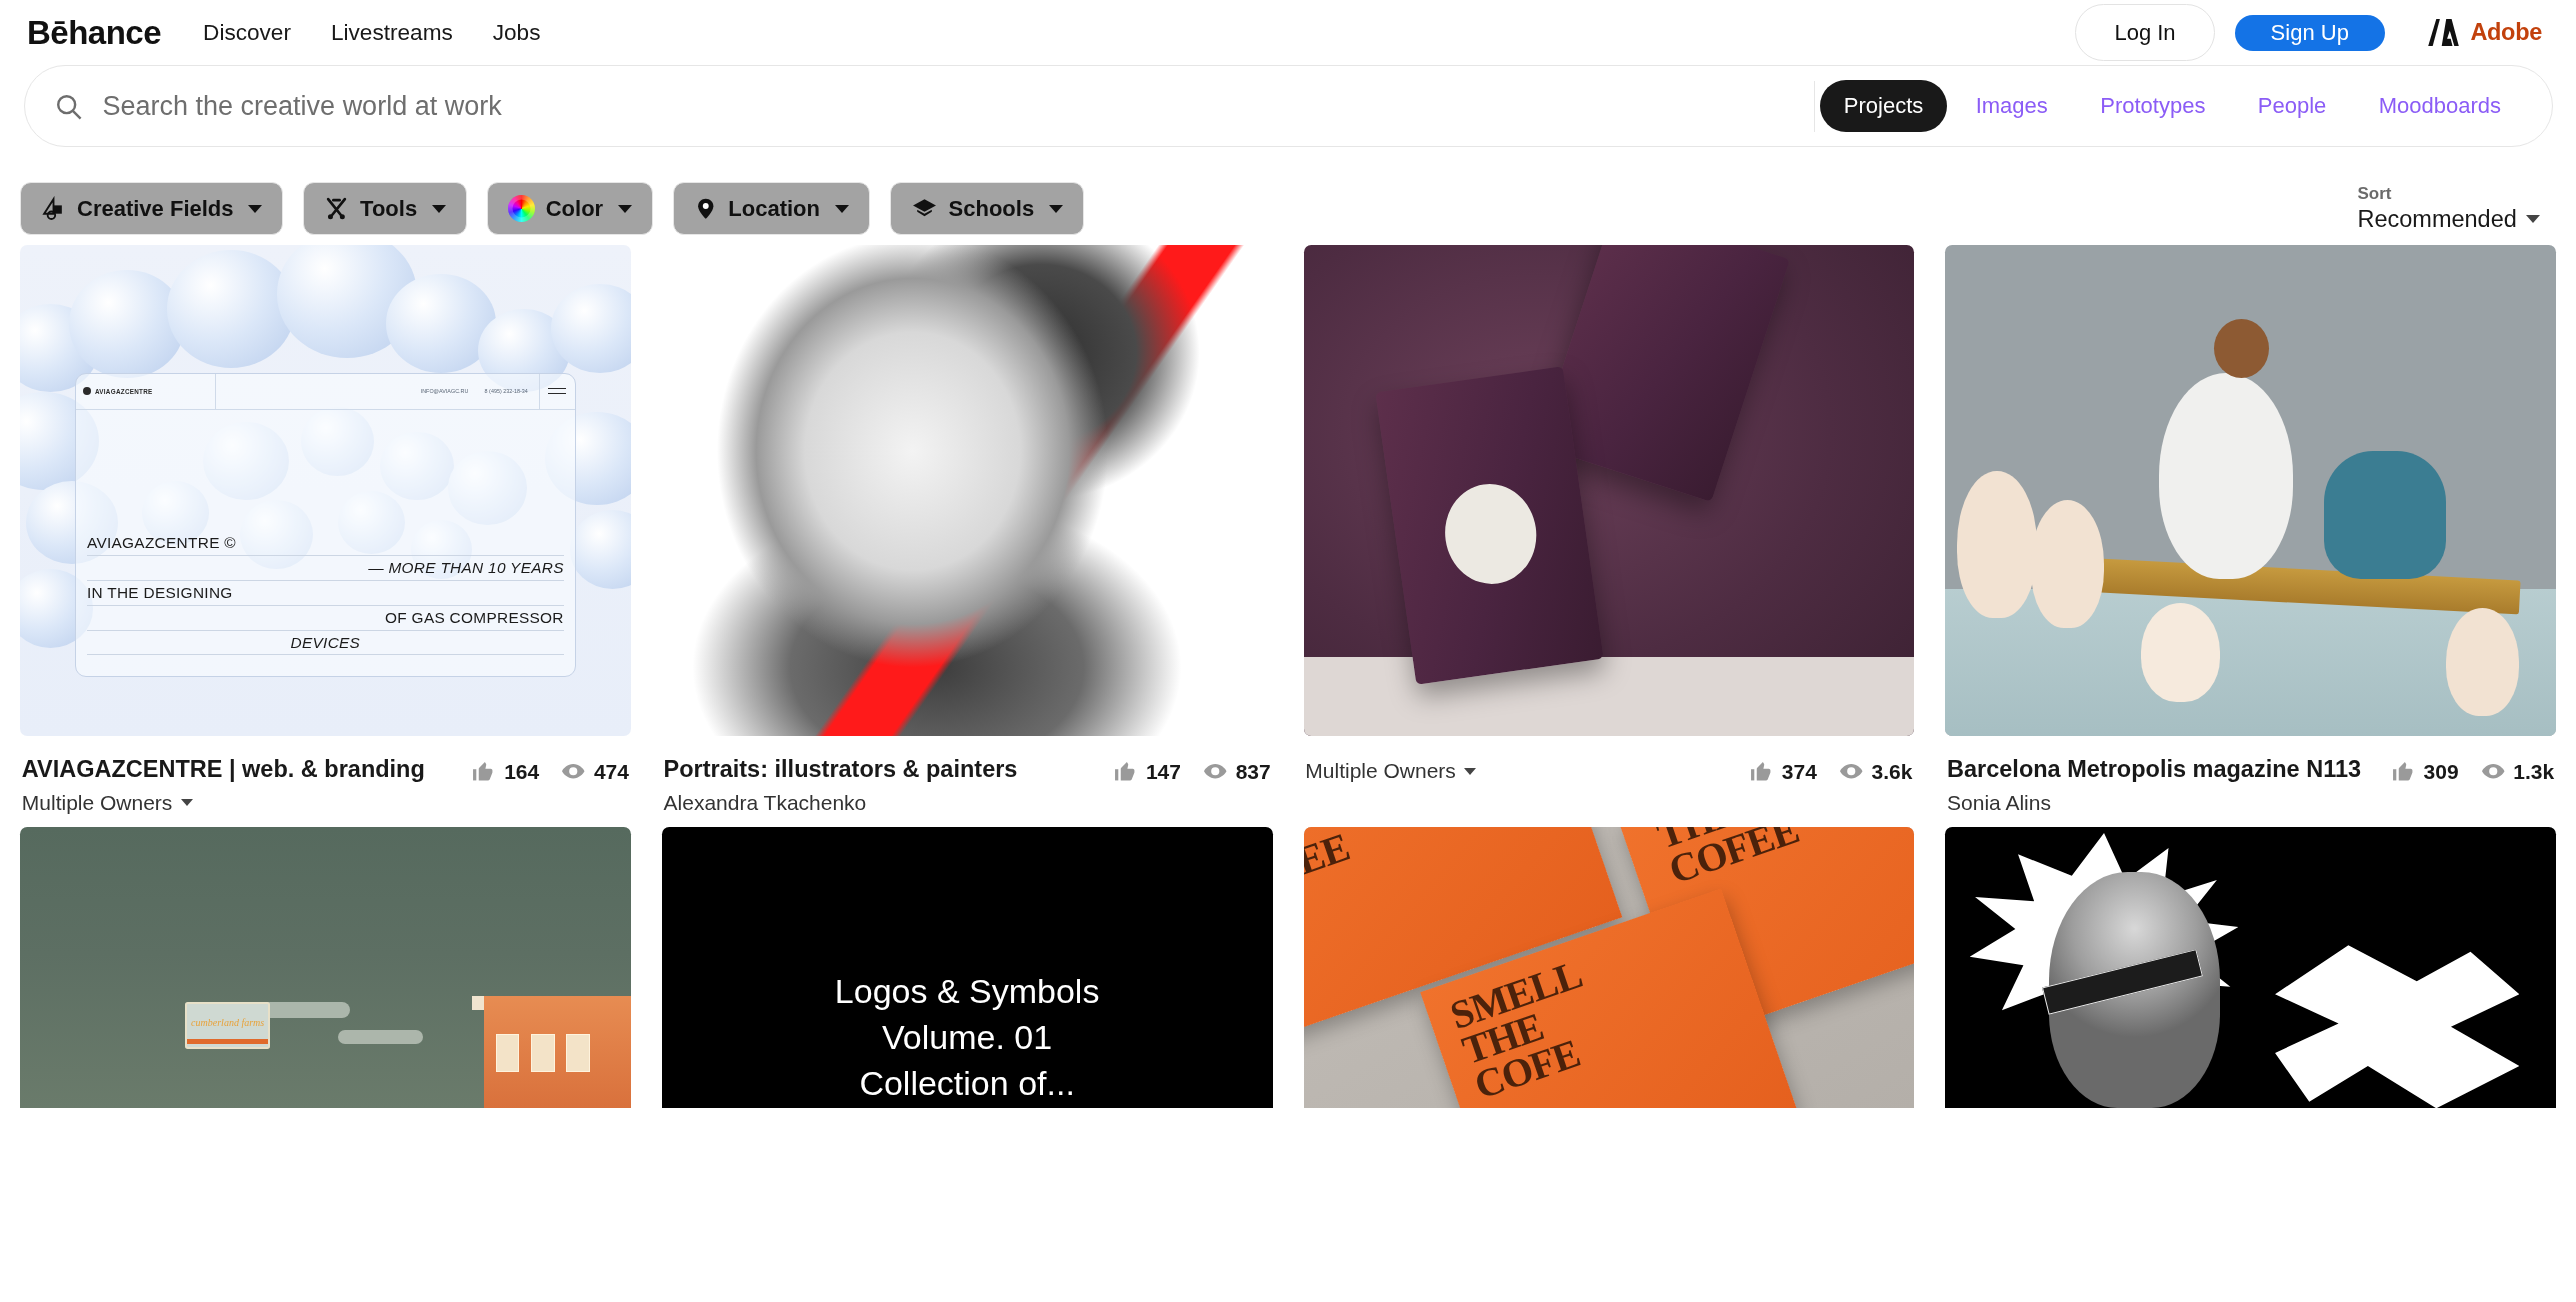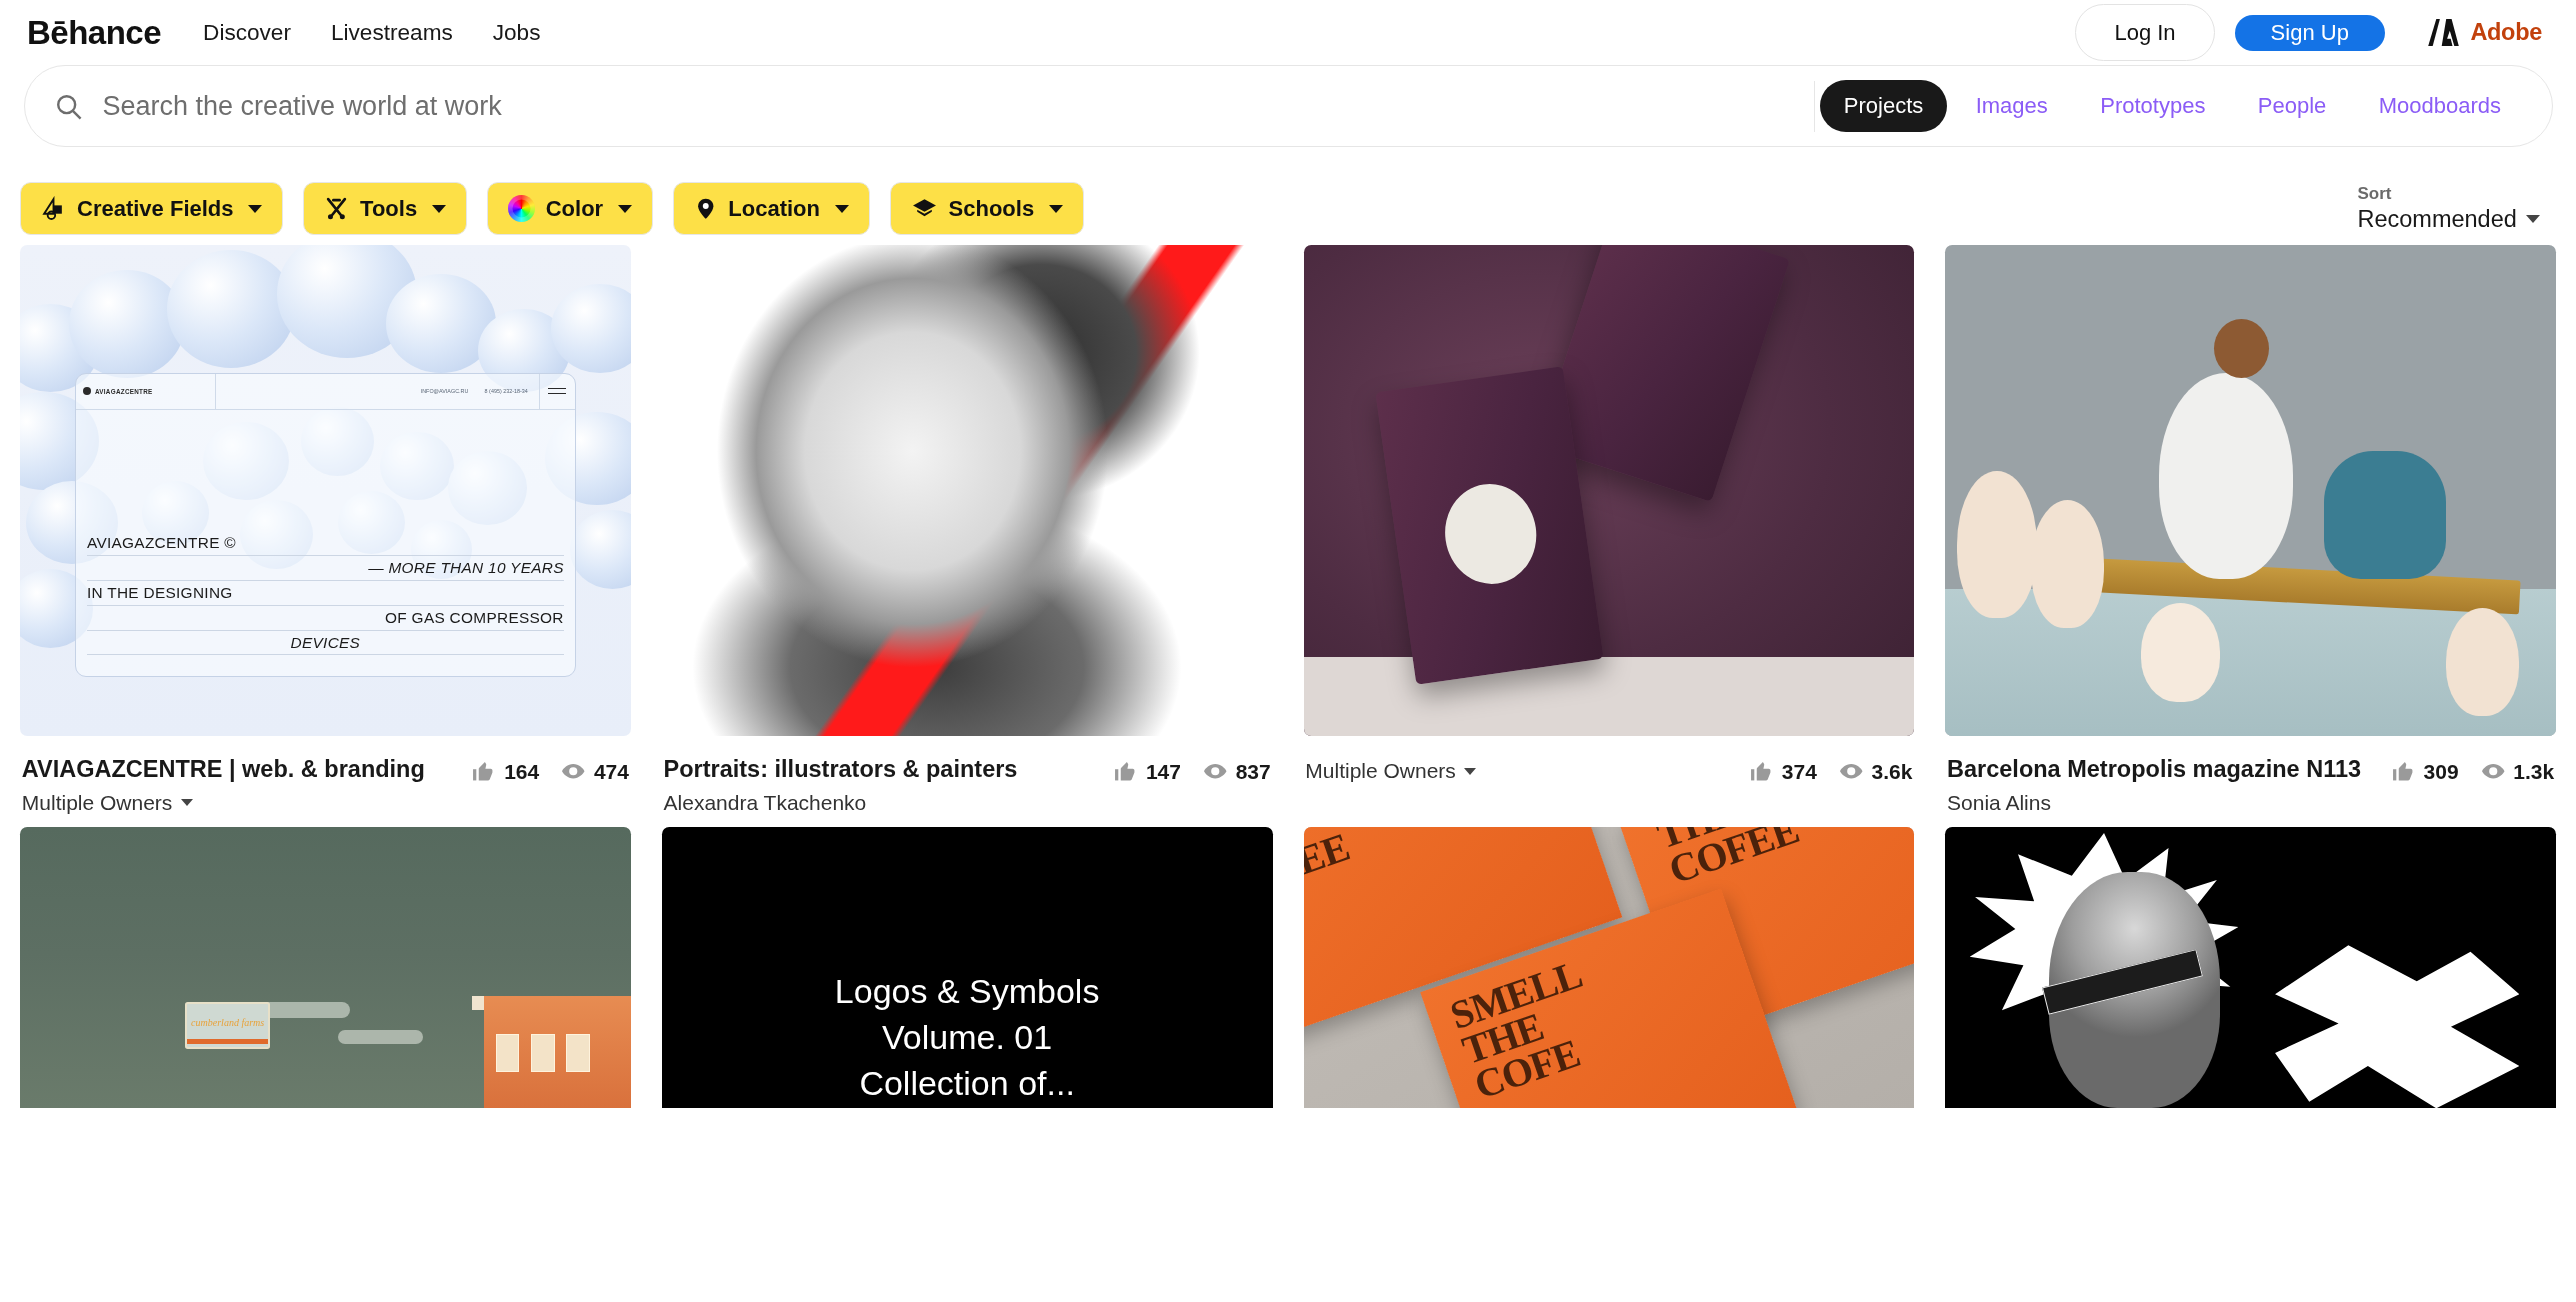--- a/index.html
+++ b/index.html
@@ -113,21 +113,21 @@
     height: 98px;
   }
   .pill {
     display: inline-flex;
     align-items: center;
     gap: 11px;
     height: 53px;
     padding: 0 20px;
     border: 0.9px solid #e6e6e6;
     border-radius: 11px;
-    background: #fde047;
+    background: #a3a3a3;
     cursor: pointer;
     margin-right: 20px;
     white-space: nowrap;
   }
   .pill-label { font-size: 22px; font-weight: 700; color: #111; font-family: inherit; }
   .caret {
     width: 0; height: 0;
     border-left: 7.2px solid transparent;
     border-right: 7.2px solid transparent;
     border-top: 8.2px solid #111;

